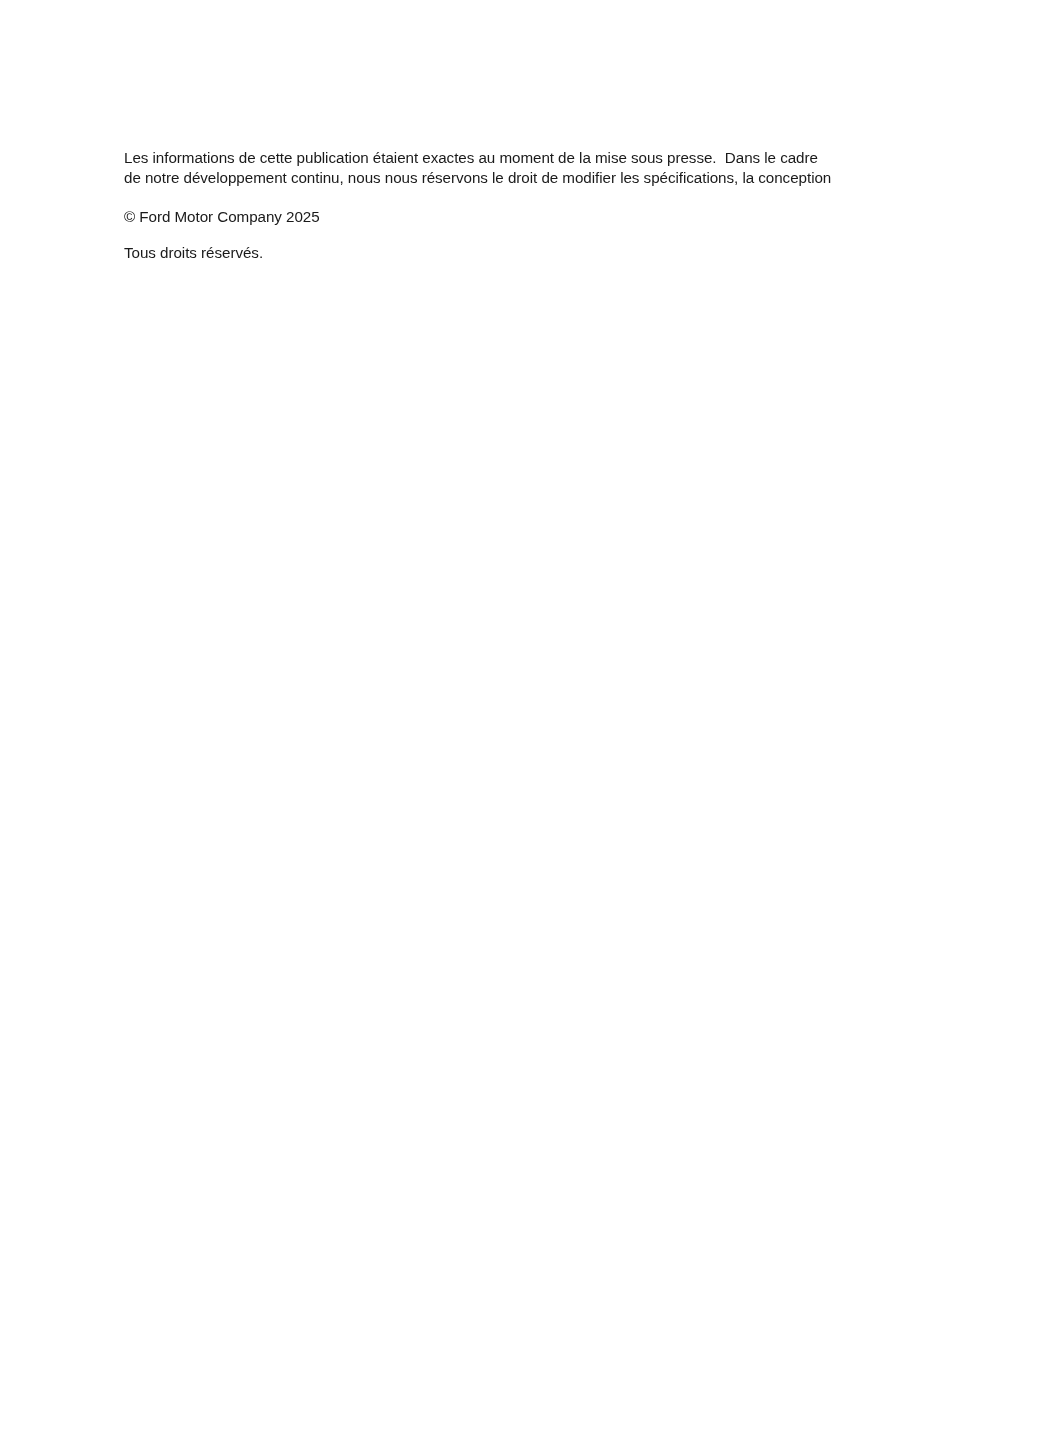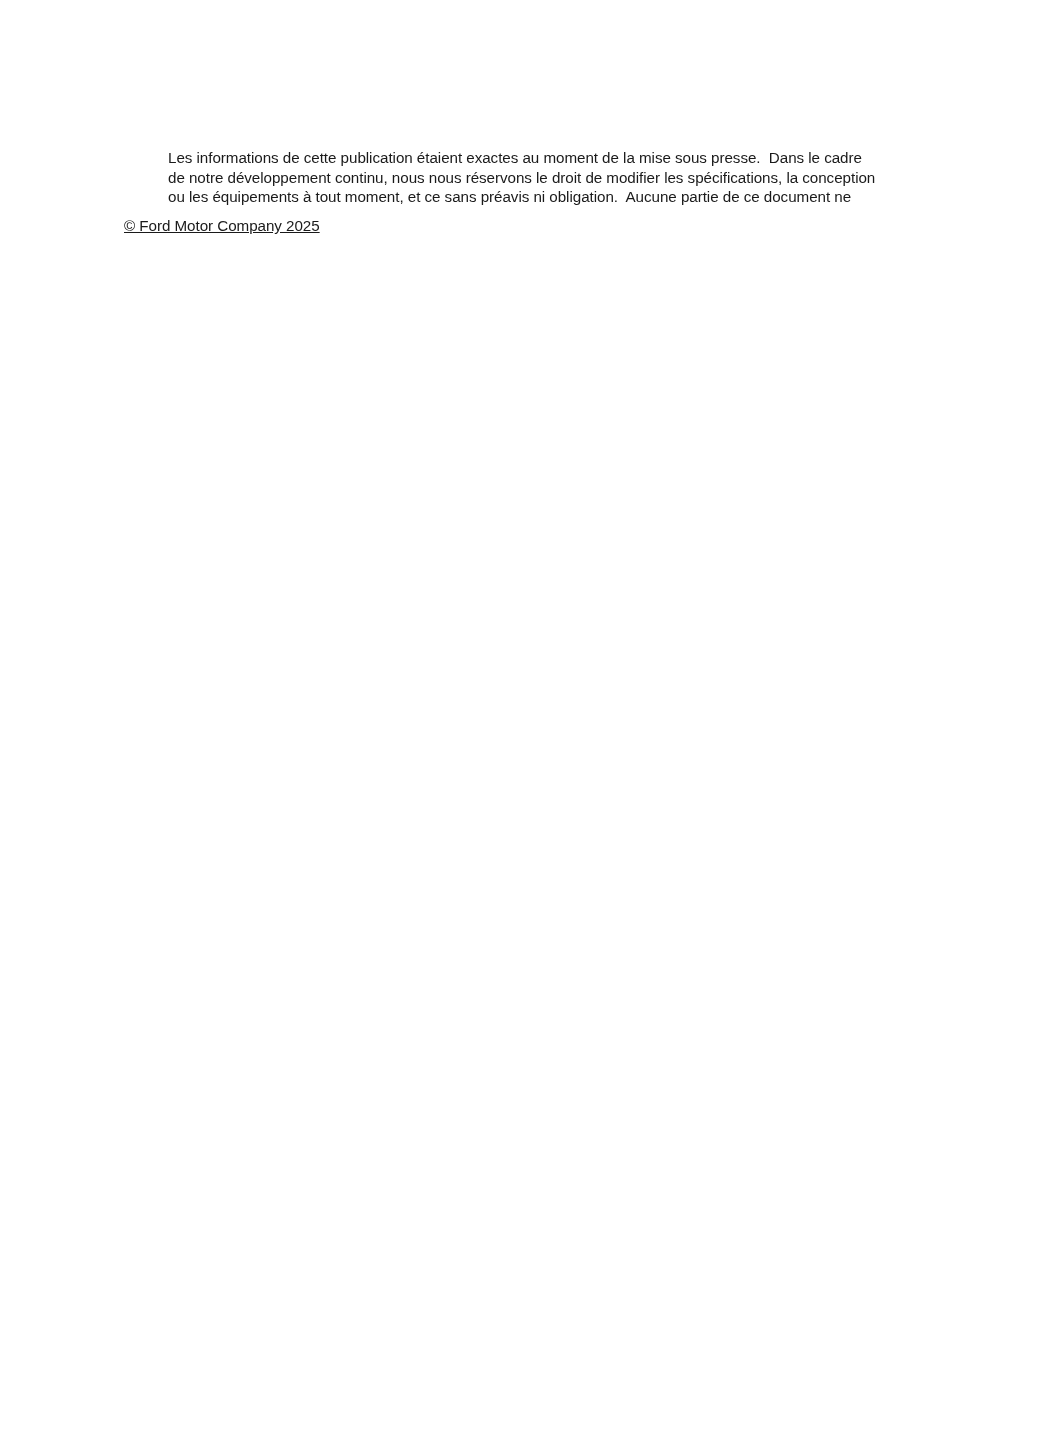--- a/index.html
+++ b/index.html
@@ -20,42 +20,41 @@
     position: absolute;
     left: 124px;
     top: 148px;
     width: 815px;
   }
   .disclaimer .line {
     font-size: 15.2px;
     line-height: 19.7px;
     letter-spacing: -0.05px;
     white-space: pre-wrap;
-    margin-left: 44px;
   }
   .meta-line {
     font-size: 15.2px;
     line-height: 19.7px;
     letter-spacing: -0.05px;
     white-space: pre-wrap;
   }
-  .copyright { margin-top: 9px; text-decoration: underline; }
+  .copyright { margin-top: 20px; }
   .rights    { margin-top: 16px; }
   .part      { margin-top: 3px; }
 </style>
 </head>
 <body>
 
 <div class="page">
   <div class="text-block">
 
     <div class="disclaimer">
       <div class="line">Les informations de cette publication étaient exactes au moment de la mise sous presse.  Dans le cadre</div>
       <div class="line">de notre développement continu, nous nous réservons le droit de modifier les spécifications, la conception</div>
-      <div class="line">ou les équipements à tout moment, et ce sans préavis ni obligation.  Aucune partie de ce document ne</div>
     </div>
 
     <div class="meta-line copyright">© Ford Motor Company 2025</div>
 
+    <div class="meta-line rights">Tous droits réservés.</div>
 
 
   </div>
 </div>
 
 </body></html>

